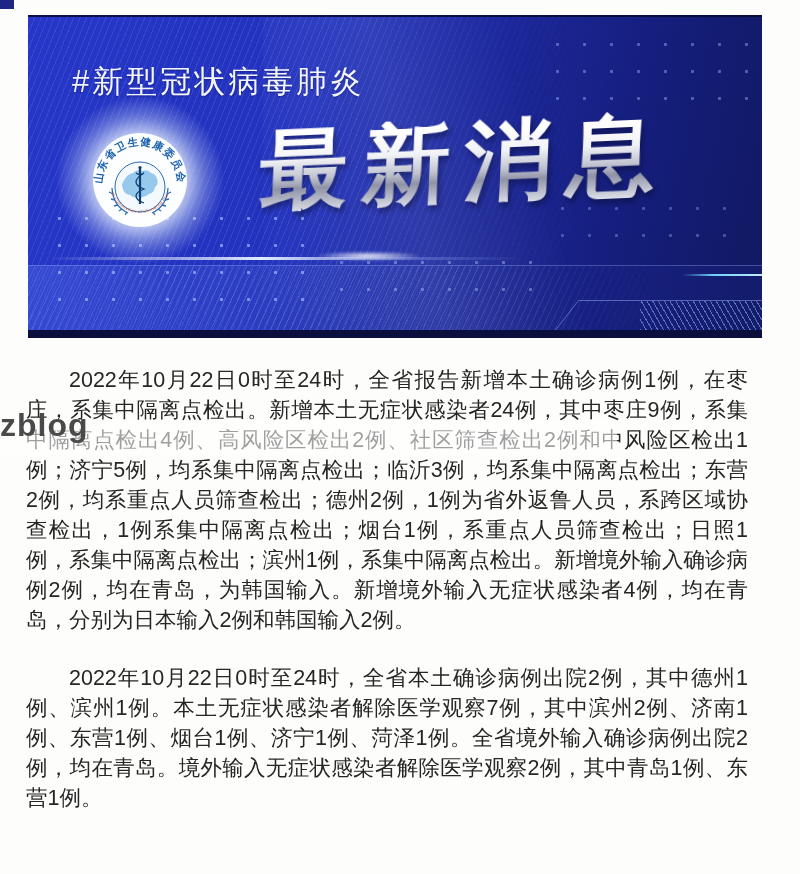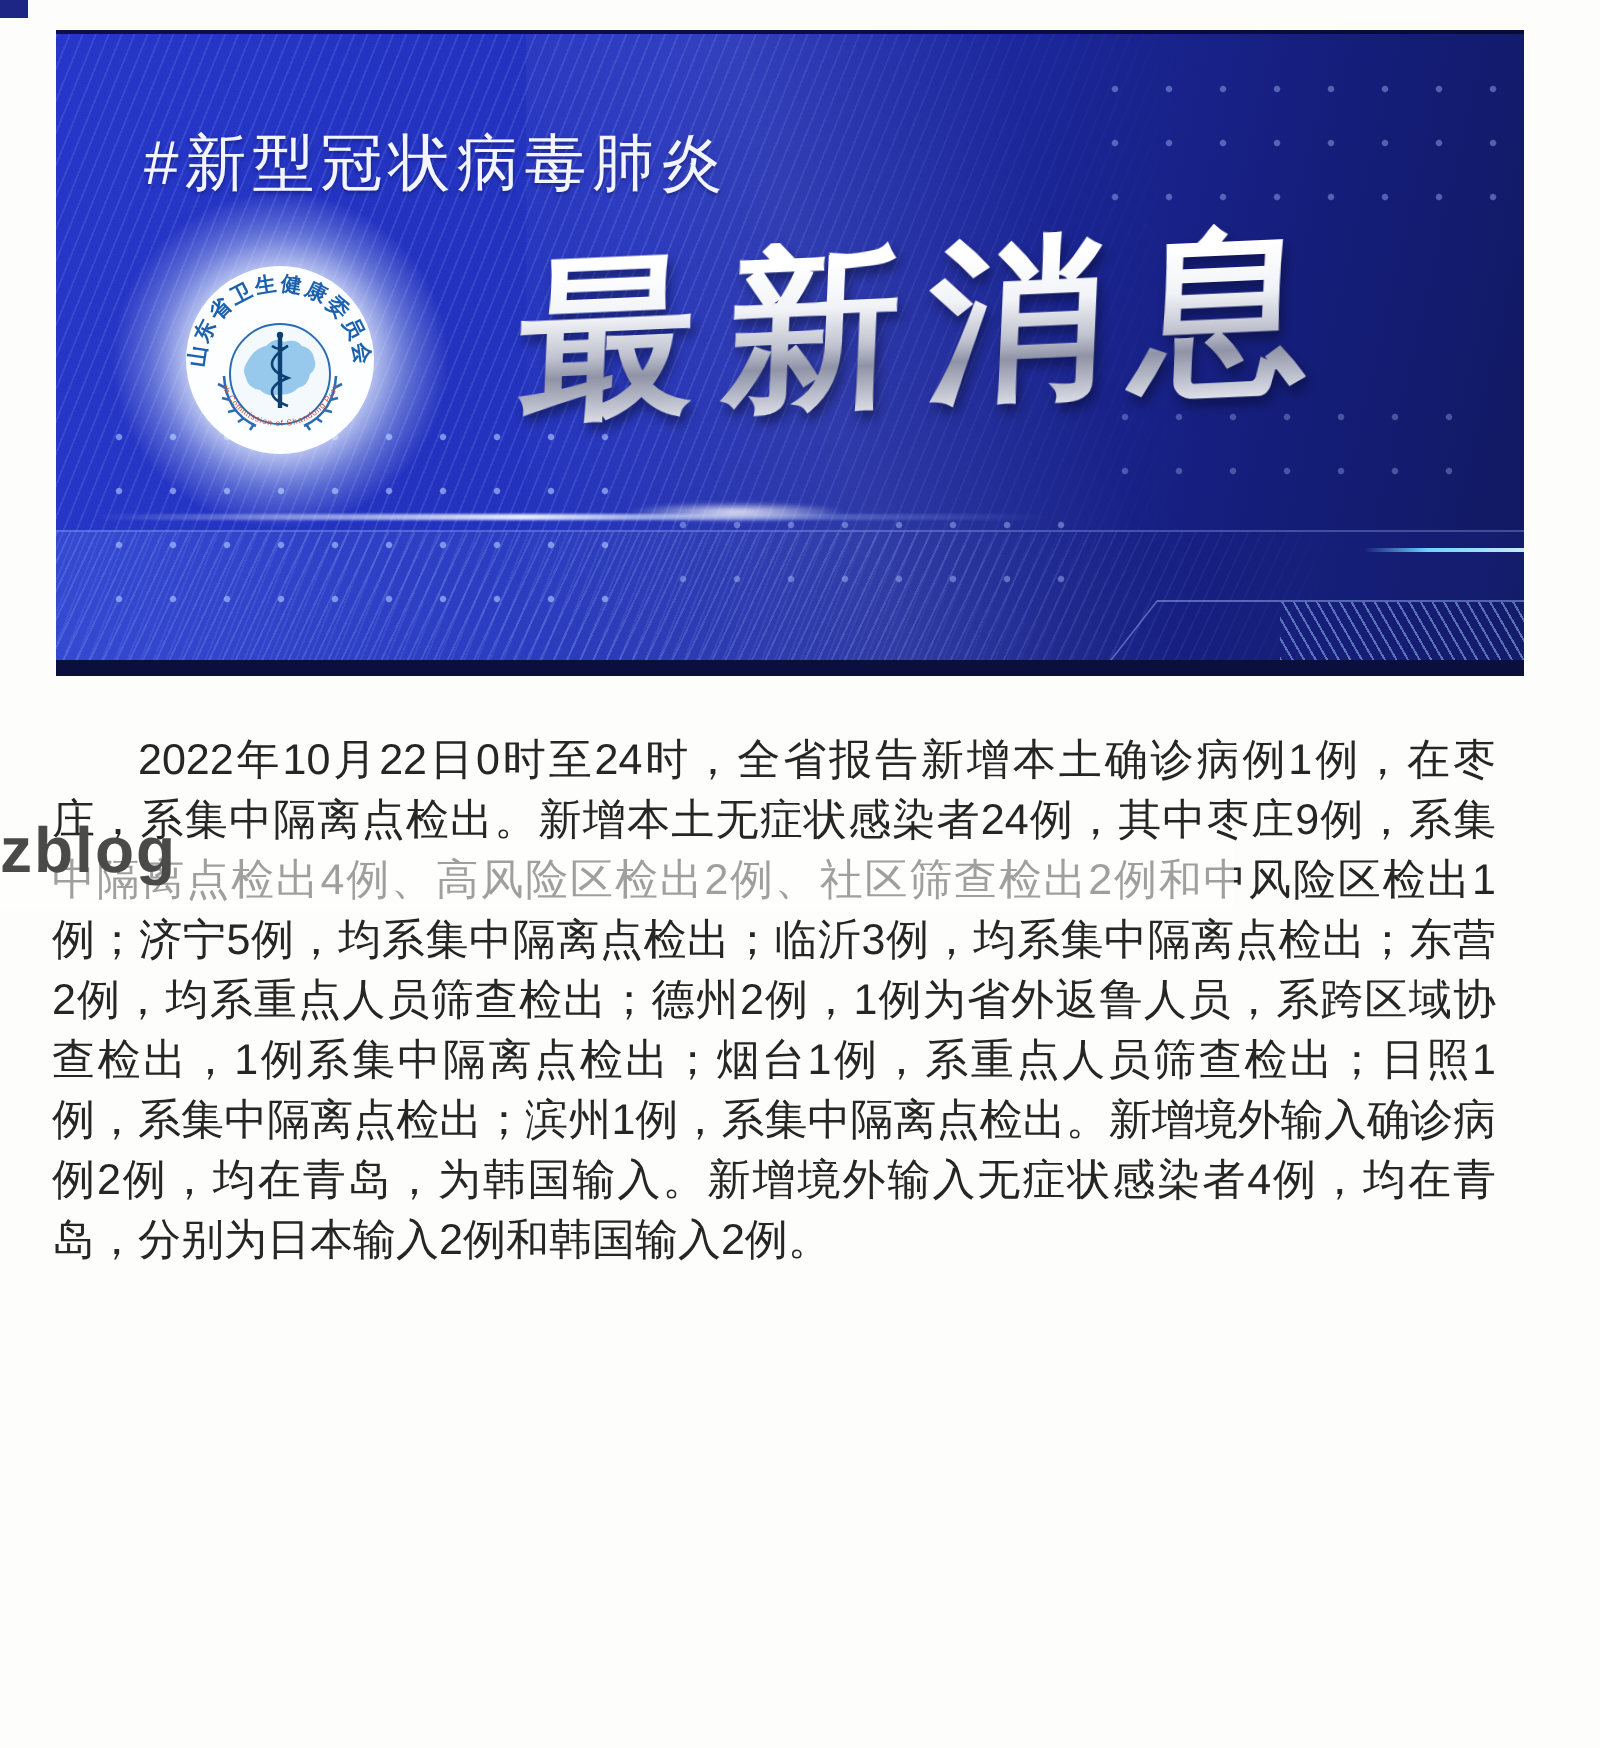--- a/index.html
+++ b/index.html
@@ -156,19 +156,20 @@
       <text font-size="4.2" fill="#c05040" letter-spacing="0.4">
         <textPath href="#arcBot" startOffset="50%" text-anchor="middle">Health Commission of Shandong Province</textPath>
       </text>
     </svg>
 
     <div class="headline">最新消息</div>
   </div>
 
   <div class="article">
     <p>2022年10月22日0时至24时，全省报告新增本土确诊病例1例，在枣庄，系集中隔离点检出。新增本土无症状感染者24例，其中枣庄9例，系集中隔离点检出4例、高风险区检出2例、社区筛查检出2例和中风险区检出1例；济宁5例，均系集中隔离点检出；临沂3例，均系集中隔离点检出；东营2例，均系重点人员筛查检出；德州2例，1例为省外返鲁人员，系跨区域协查检出，1例系集中隔离点检出；烟台1例，系重点人员筛查检出；日照1例，系集中隔离点检出；滨州1例，系集中隔离点检出。新增境外输入确诊病例2例，均在青岛，为韩国输入。新增境外输入无症状感染者4例，均在青岛，分别为日本输入2例和韩国输入2例。</p>
+    <p>2022年10月22日0时至24时，全省本土确诊病例出院2例，其中德州1例、滨州1例。本土无症状感染者解除医学观察7例，其中滨州2例、济南1例、东营1例、烟台1例、济宁1例、菏泽1例。全省境外输入确诊病例出院2例，均在青岛。境外输入无症状感染者解除医学观察2例，其中青岛1例、东营1例。</p>
 
   </div>
 
   <div class="watermark-fade"></div>
   <div class="watermark">zblog</div>
 
 </div>
 
 </body></html>

